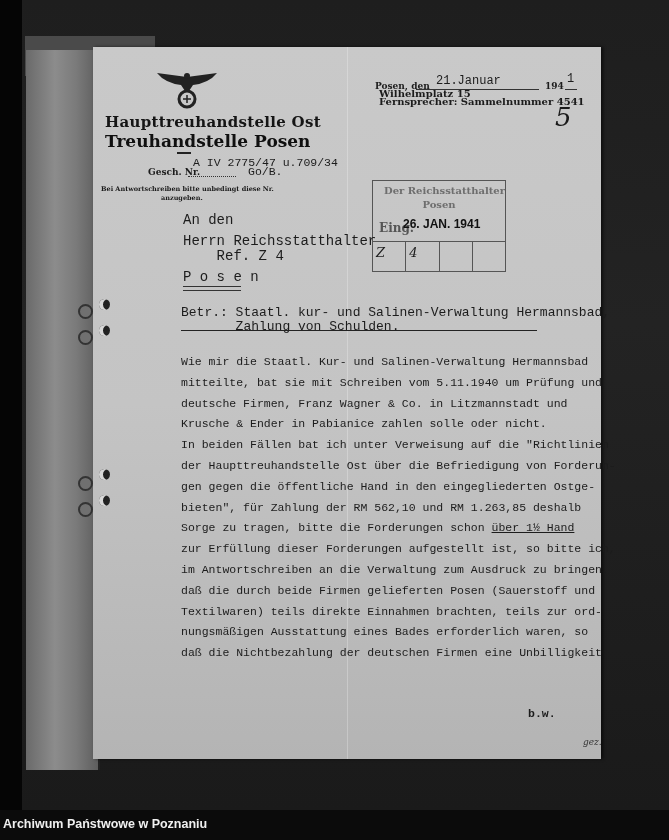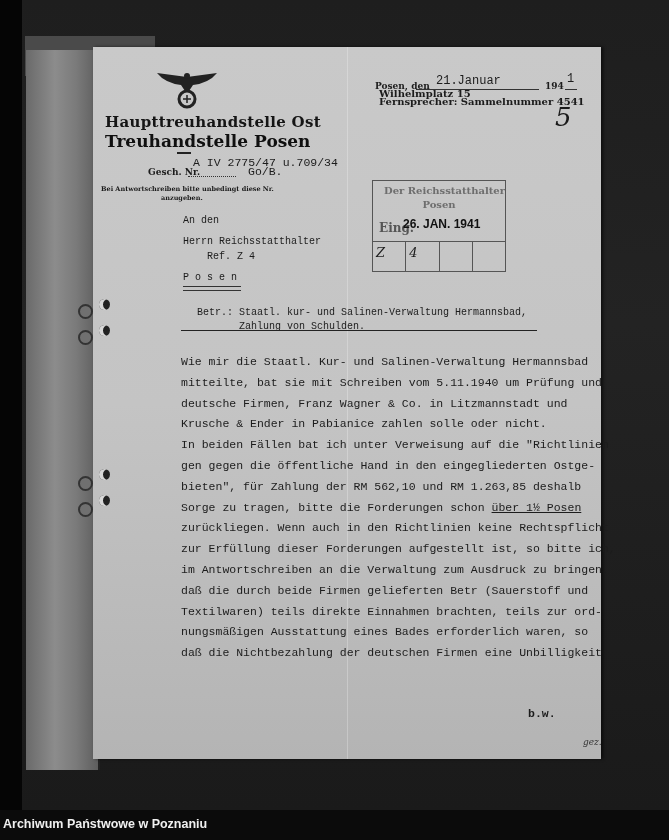--- a/index.html
+++ b/index.html
@@ -74,26 +74,26 @@
   }
   .stamp .stamp-authority { position: absolute; left: 0; right: 0; top: 4px; text-align: right; font-family: "DejaVu Serif", serif; font-size: 10px; color: #6e6e6e; font-weight: bold; }
   .stamp .stamp-city { position: absolute; left: 0; right: 0; top: 18px; text-align: center; font-family: "DejaVu Serif", serif; font-size: 10px; color: #6e6e6e; font-weight: bold; }
   .stamp .stamp-eing { position: absolute; left: 6px; top: 40px; font-family: "DejaVu Serif", serif; font-size: 12px; color: #555; font-weight: bold; }
   .stamp .stamp-date { position: absolute; left: 30px; top: 36px; font-family: "Liberation Sans", sans-serif; font-size: 12px; font-weight: bold; color: #111; }
   .stamp .stamp-grid { position: absolute; left: 0; right: 0; top: 60px; bottom: 0; border-top: 1.5px solid #555; display: flex; }
   .stamp .stamp-grid div { border-right: 1.5px solid #555; flex: 1; position: relative; font-family: "DejaVu Serif", serif; font-style: italic; font-size: 13px; }
   .stamp .stamp-grid div:last-child { border-right: none; }
   .stamp .stamp-grid div span { position: absolute; left: 3px; top: 3px; }
 
-  .recipient { position: absolute; left: 90px; top: 166px; font-size: 10px; line-height: 15px; }
+  .recipient { position: absolute; left: 90px; top: 166px; font-size: 14px; line-height: 15px; }
   .recipient .r-line { display: block; white-space: pre; }
   .recipient .gap { height: 6px; display: block; }
   .recipient .city-underline { display: block; width: 58px; height: 3px; border-top: 1px solid #333; border-bottom: 1px solid #333; margin-top: 1px; }
 
-  .subject { position: absolute; left: 88px; top: 259px; font-size: 10px; line-height: 14px; margin-left: 16px; }
+  .subject { position: absolute; left: 88px; top: 259px; font-size: 13px; line-height: 14px; }
   .subject .s-line { display: block; white-space: pre; }
   .subject-rule { position: absolute; left: 88px; top: 283px; width: 356px; height: 1px; background: #222; }
 
   .body-text { position: absolute; left: 88px; top: 305px; width: 410px; font-size: 11.5px; line-height: 20.8px; }
   .body-text .b-line { display: block; white-space: pre; }
   .body-text u { text-decoration: underline; }
 
   .continue-mark { position: absolute; left: 435px; top: 660px; font-size: 11.5px; font-weight: bold; }
   .hand-initials { position: absolute; left: 490px; top: 690px; font-family: "DejaVu Serif", serif; font-size: 9px; font-style: italic; color: #333; }
 
@@ -190,27 +190,27 @@
     <span class="s-line">       Zahlung von Schulden.</span>
   </div>
   <div class="subject-rule"></div>
 
   <div class="body-text">
     <span class="b-line">Wie mir die Staatl. Kur- und Salinen-Verwaltung Hermannsbad</span>
     <span class="b-line">mitteilte, bat sie mit Schreiben vom 5.11.1940 um Prüfung und</span>
     <span class="b-line">deutsche Firmen, Franz Wagner &amp; Co. in Litzmannstadt und</span>
     <span class="b-line">Krusche &amp; Ender in Pabianice zahlen solle oder nicht.</span>
     <span class="b-line">In beiden Fällen bat ich unter Verweisung auf die "Richtlinien</span>
+    <span class="b-line">der Haupttreuhandstelle Ost über die Befriedigung von Forderun-</span>
     <span class="b-line">gen gegen die öffentliche Hand in den eingegliederten Ostge-</span>
     <span class="b-line">bieten", für Zahlung der RM 562,10 und RM 1.263,85 deshalb</span>
-    <span class="b-line"><span>Sorge zu tragen, bitte die Forderungen schon </span><u>über 1½ Posen</u></span>
-    <span class="b-line">zurückliegen. Wenn auch in den Richtlinien keine Rechtspflicht</span>
+    <span class="b-line"><span>Sorge zu tragen, bitte die Forderungen schon </span><u>über 1½ Hand</u></span>
     <span class="b-line">zur Erfüllung dieser Forderungen aufgestellt ist, so bitte ich,</span>
     <span class="b-line">im Antwortschreiben an die Verwaltung zum Ausdruck zu bringen,</span>
-    <span class="b-line">daß die durch beide Firmen gelieferten Betr (Sauerstoff und</span>
+    <span class="b-line">daß die durch beide Firmen gelieferten Posen (Sauerstoff und</span>
     <span class="b-line">Textilwaren) teils direkte Einnahmen brachten, teils zur ord-</span>
     <span class="b-line">nungsmäßigen Ausstattung eines Bades erforderlich waren, so</span>
     <span class="b-line">daß die Nichtbezahlung der deutschen Firmen eine Unbilligkeit</span>
   </div>
 
   <div class="continue-mark">b.w.</div>
   <div class="hand-initials">gez.</div>
 </div>
 
 <div class="footer-credit">Archiwum Państwowe w Poznaniu</div>

